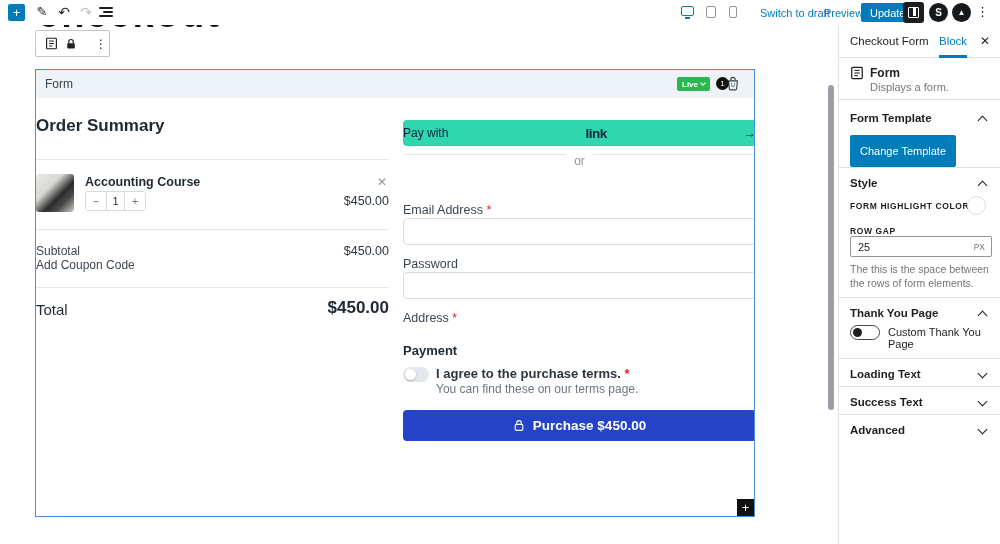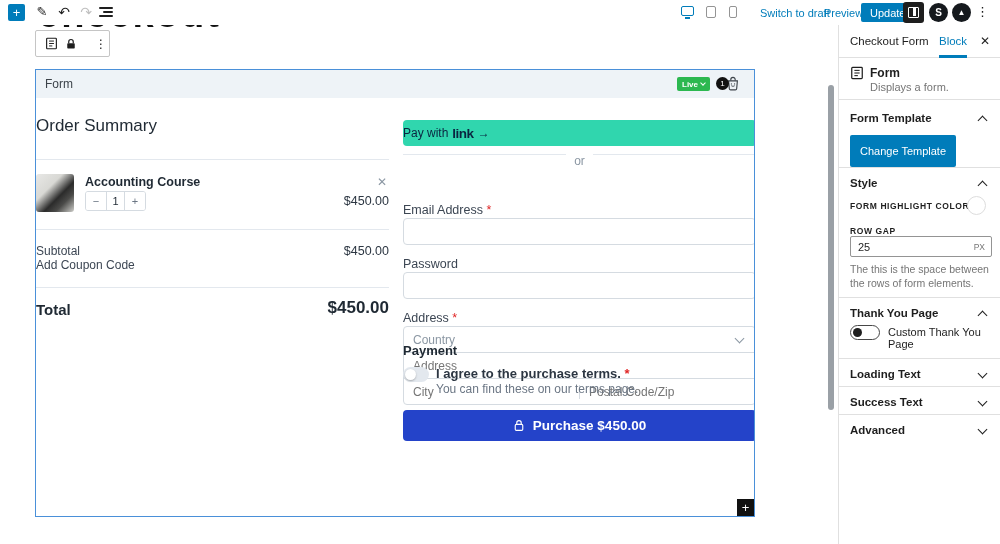--- a/index.html
+++ b/index.html
@@ -39,38 +39,38 @@
   
   .form-block { position:absolute; left:35px; top:44px; width:720px; height:448px; border:1.5px solid #4a90d9; background:#fff; overflow:hidden; }
   .fb-header { position:absolute; left:0; top:0; width:100%; height:28px; background:#eef3f7; display:flex; align-items:center; padding:0 9px; }
   .fb-header-label { font-size:12px; color:#3c434a; }
   .live-btn { position:absolute; left:641px; top:7px; height:14px; padding:0 5px; background:#2cb850; color:#fff; border:none; border-radius:2px; font-size:8px; font-weight:bold; display:flex; align-items:center; gap:3px; cursor:pointer; }
   .cart-badge { position:absolute; left:680px; top:7px; width:13px; height:13px; background:#111; border-radius:50%; color:#fff; font-size:8px; text-align:center; line-height:13px; z-index:2; }
   .bag-ic { position:absolute; left:690px; top:6px; cursor:pointer; }
 
   
   .col-left { position:absolute; left:0px; top:28px; width:353px; height:420px; }
-  .os-title { position:absolute; left:0; top:18px; font-size:17px; font-weight:normal; color:#1f2933; }
+  .os-title { position:absolute; left:0; top:18px; font-size:17px; font-weight:bold; color:#1f2933; }
   .hline { position:absolute; left:0; width:353px; height:1px; background:#e3e8ee; }
   .prod-img { position:absolute; left:0; top:76px; width:38px; height:38px; border-radius:3px; background:linear-gradient(135deg,#e8e8e6 0%,#d8d8d4 35%,#2b2b2b 60%,#4a4a48 75%,#cfcfcb 100%); }
   .prod-name { position:absolute; left:49px; top:77px; font-size:12.5px; font-weight:bold; color:#1f2933; }
   .prod-remove { position:absolute; left:341px; top:77px; font-size:12px; color:#8b97a3; cursor:pointer; }
   .qty { position:absolute; left:49px; top:93px; height:20px; display:flex; border:1px solid #d5dbe1; border-radius:3px; overflow:hidden; background:#fff; }
   .qty button { width:20px; border:none; background:#fff; color:#6b7684; font-size:11px; cursor:pointer; }
   .qty .qv { width:19px; text-align:center; font-size:11px; line-height:19px; color:#1f2933; border-left:1px solid #d5dbe1; border-right:1px solid #d5dbe1; }
   .prod-price { position:absolute; right:0; top:96px; font-size:12.5px; color:#2c3642; }
   .sub-label { position:absolute; left:0; top:146px; font-size:12px; color:#3c4653; }
   .sub-price { position:absolute; right:0; top:146px; font-size:12.5px; color:#2c3642; }
   .coupon { position:absolute; left:0; top:160px; font-size:12px; color:#3c4653; cursor:pointer; }
-  .total-label { position:absolute; left:0; top:203px; font-size:15px; font-weight:bold; color:#1f2933; }
+  .total-label { position:absolute; left:0; top:203px; font-size:15px; font-weight:normal; color:#1f2933; }
   .total-price { position:absolute; right:0; top:200px; font-size:17px; font-weight:bold; color:#1f2933; }
 
   
   .col-right { position:absolute; left:367px; top:28px; width:353px; height:420px; }
-  .link-btn { position:absolute; left:0; top:22px; width:353px; height:26px; background:#30d6ae; border:none; border-radius:4px; color:#0a2540; font-size:12px; display:flex; align-items:center; justify-content:flex-start; gap:4px; cursor:pointer; }
+  .link-btn { position:absolute; left:0; top:22px; width:353px; height:26px; background:#30d6ae; border:none; border-radius:4px; color:#0a2540; font-size:12px; display:flex; align-items:center; justify-content:space-between; gap:4px; cursor:pointer; }
   .link-word { font-weight:bold; font-size:13.5px; letter-spacing:-0.5px; }
   .or-row { position:absolute; left:0; top:56px; width:353px; display:flex; gap:8px; color:#8b97a3; font-size:12px; }
   .or-row:before,.or-row:after { content:""; flex:1; height:1px; background:#e3e8ee; }
   .ci-title { position:absolute; left:0; top:76px; font-size:15.5px; font-weight:bold; color:#1f2933; }
   .f-label { position:absolute; left:0; font-size:12.5px; color:#3c4653; }
   .req { color:#e02424; }
   .f-input { position:absolute; left:0; width:353px; height:27px; border:1px solid #d5dbe1; border-radius:4px; background:#fff; font-size:12px; padding:0 9px; color:#1f2933; }
   .addr-group { position:absolute; left:0; top:155px; width:353px; height:79px; border:1px solid #d5dbe1; border-radius:4px; background:#fff; }
   .addr-row { position:relative; height:26px; border-bottom:1px solid #d5dbe1; display:flex; align-items:center; }
   .addr-row:last-child { border-bottom:none; }
@@ -230,37 +230,20 @@
         <span>Email Address</span> <span class="req">*</span>
       </div>
       <input class="f-input" style="top: 120px;" type="text">
 
       <div class="f-label" style="top:159px;">Password</div>
       <input class="f-input" style="top: 174px;" type="password">
 
       <div class="f-label" style="top:213px; top:213px;">
         <span>Address</span> <span class="req">*</span>
       </div>
-      <div class="addr-group" style="top:228px;">
-        <div class="addr-row">
-          <span class="addr-ph">Country</span>
-          <span class="chev country-chev"></span>
-        </div>
-        <div class="addr-row">
-          <input style="border: none; outline: none; width: 100%; font-size: 12px; padding-left: 9px; background: transparent;" type="text" placeholder="Address">
-        </div>
-        <div class="addr-row addr-split">
-          <div class="addr-cell">
-            <input style="border: none; outline: none; width: 100%; font-size: 12px; padding-left: 9px; background: transparent;" type="text" placeholder="City">
-          </div>
-          <div class="addr-cell">
-            <input style="border: none; outline: none; width: 100%; font-size: 12px; padding-left: 9px; background: transparent;" type="text" placeholder="Postal Code/Zip">
-          </div>
-        </div>
-      </div>
 
       <div class="pay-title">Payment</div>
 
       <div class="terms-toggle">
           <div class="knob"></div>
         </div>
       <div class="terms-label">
         <span>I agree to the purchase terms.</span> <span class="req">*</span>
       </div>
       <div class="terms-help">You can find these on our terms page.</div>

